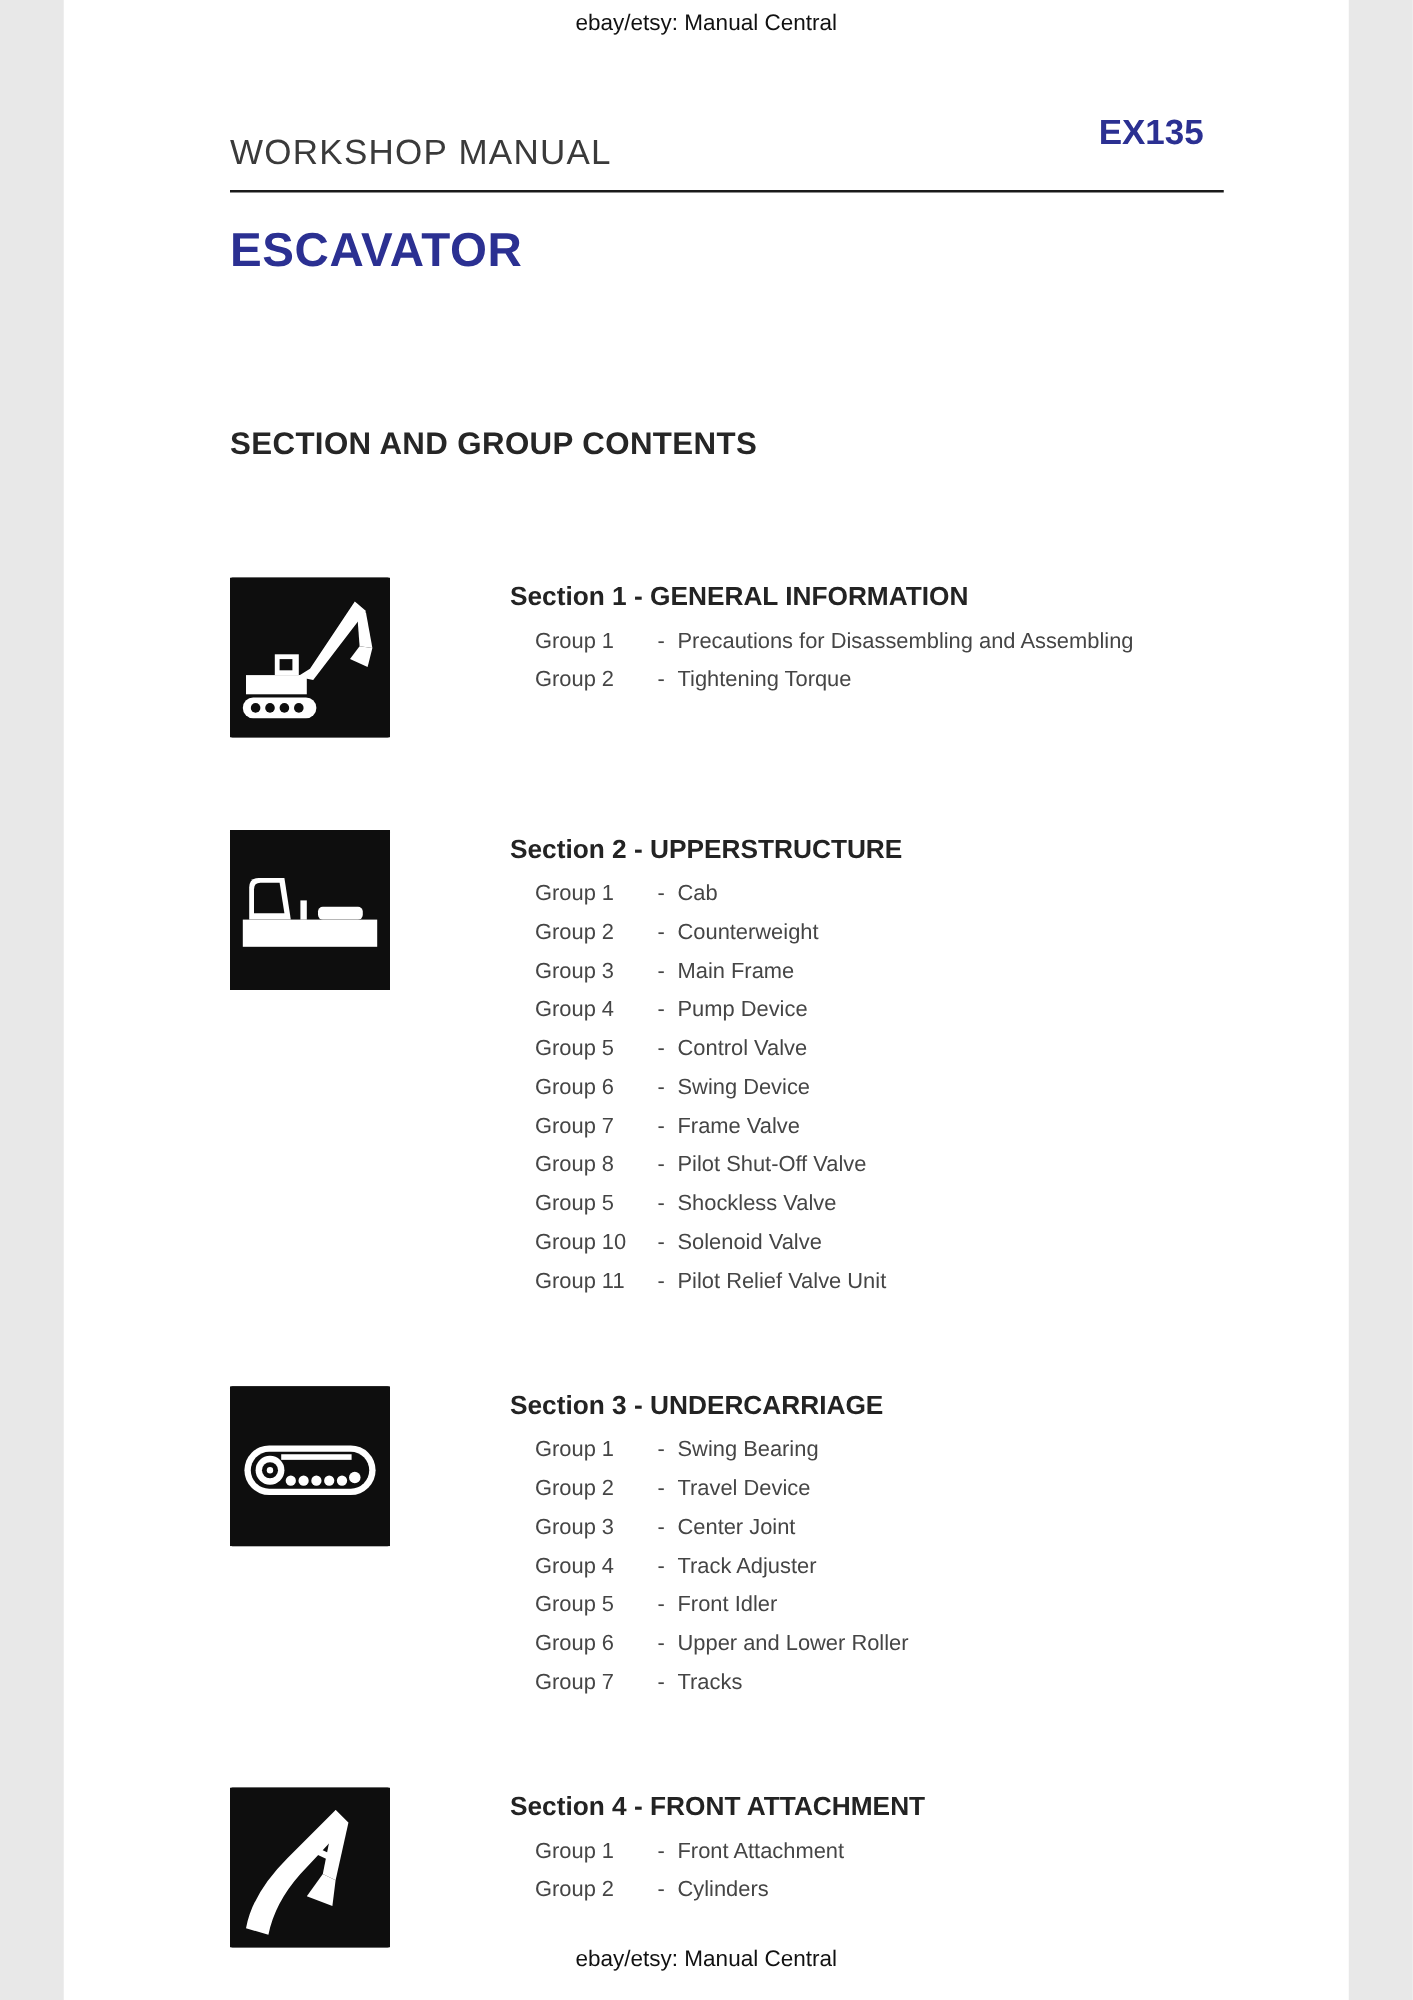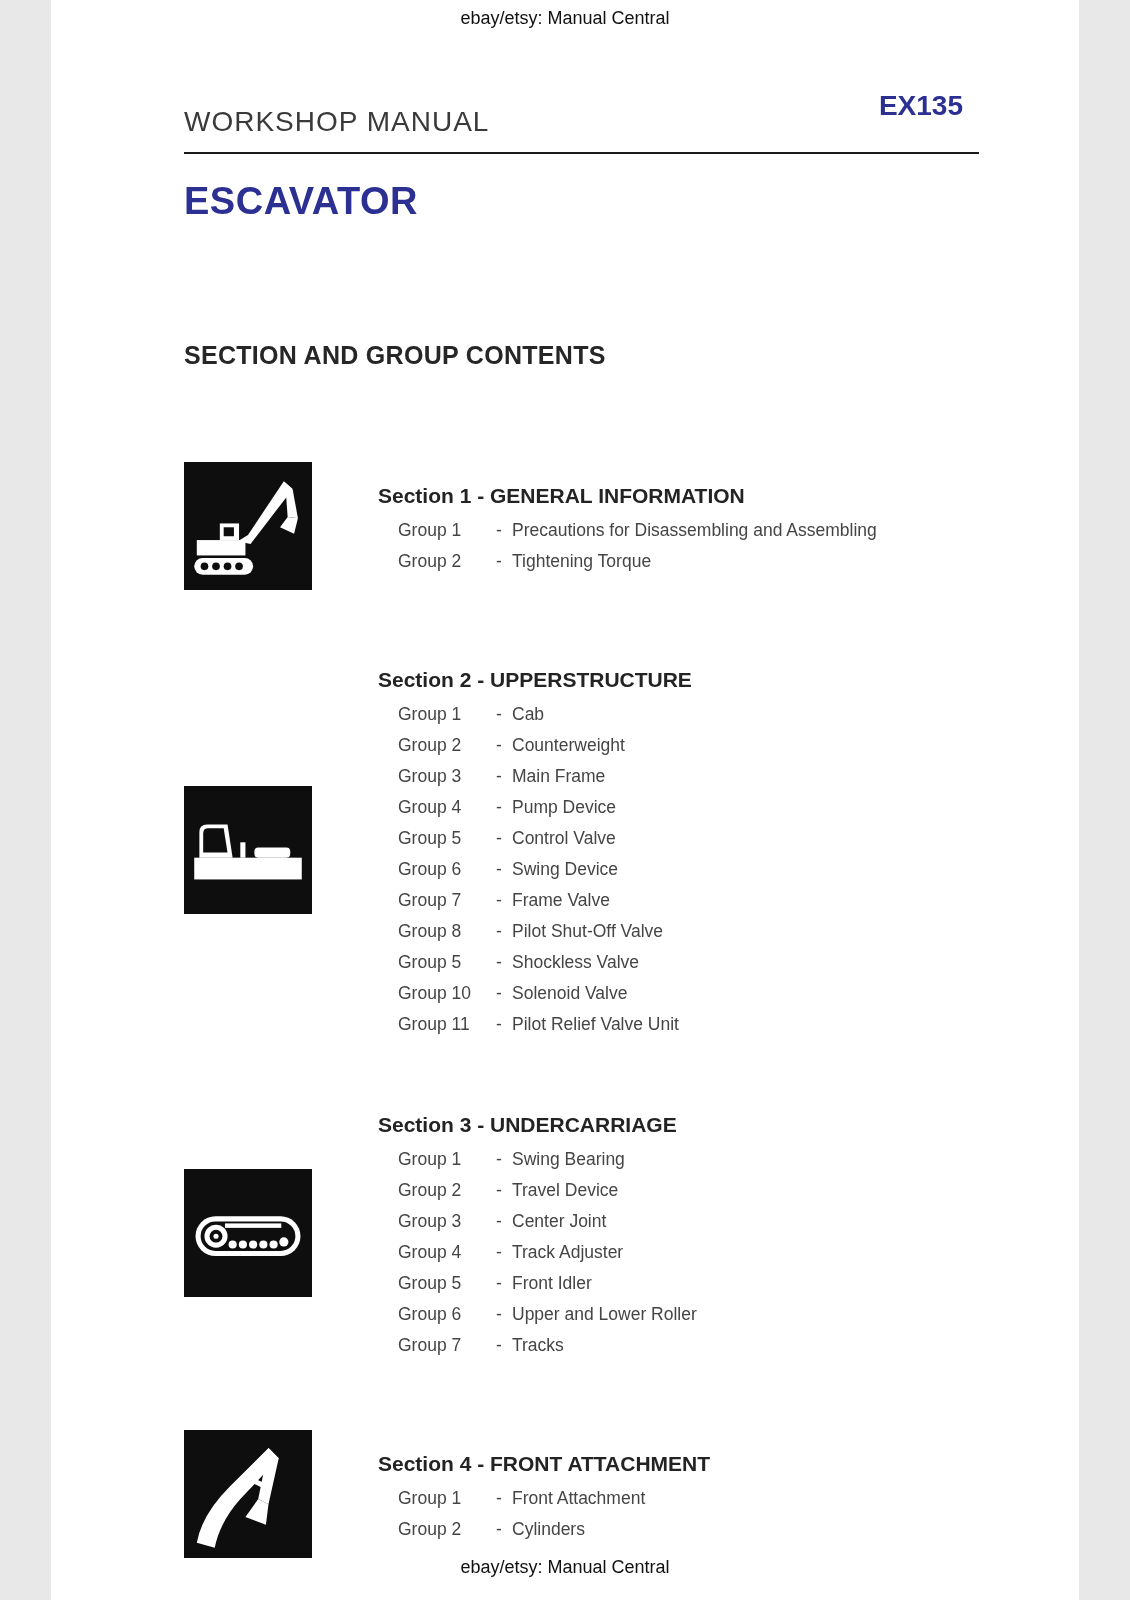--- a/index.html
+++ b/index.html
@@ -44,22 +44,23 @@
     font-size:38px;font-weight:700;color:#2b3092;
     letter-spacing:0.5px;
   }
   .contents-heading{
     margin:118px 0 0 0;
     font-size:25px;font-weight:700;color:#262626;
     letter-spacing:0.3px;
   }
   .sections{margin-top:92px;}
   .section{
-    display:flex;align-items:center;
+    display:flex;align-items:flex-start;
     margin-bottom:74px;
+    gap:30px;
   }
   .icon-box{
     flex:0 0 128px;width:128px;height:128px;
     background:#0e0e0e;border-radius:2px;
     display:flex;align-items:center;justify-content:center;
   }
   .icon-box svg{width:128px;height:128px;display:block;}
   .section-text{margin-left:66px;flex:1;}
   .section-title{
     margin:4px 0 12px 0;

